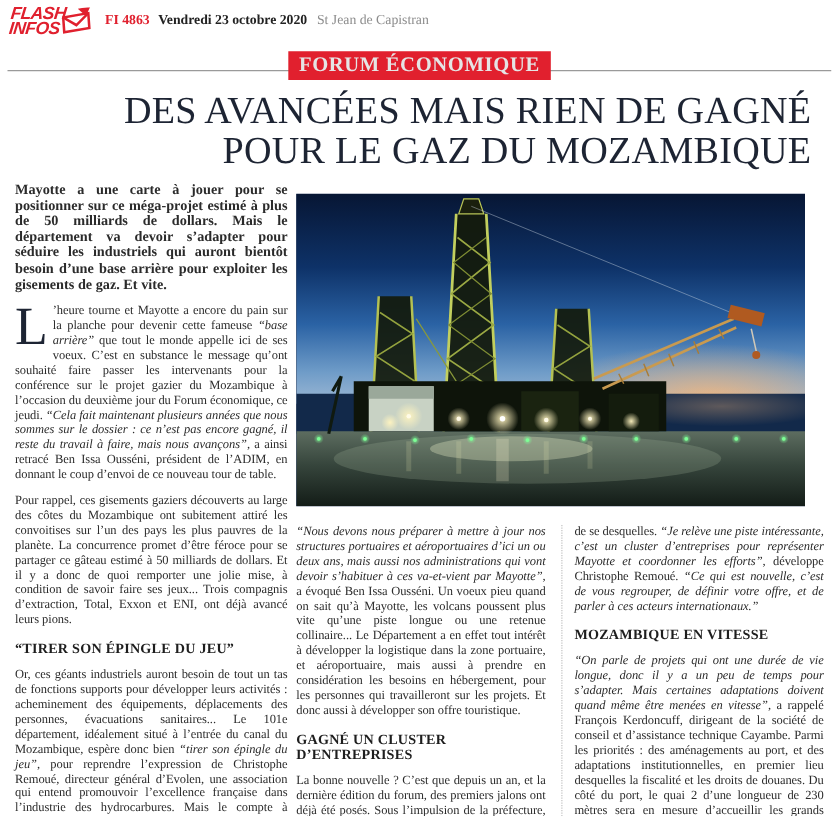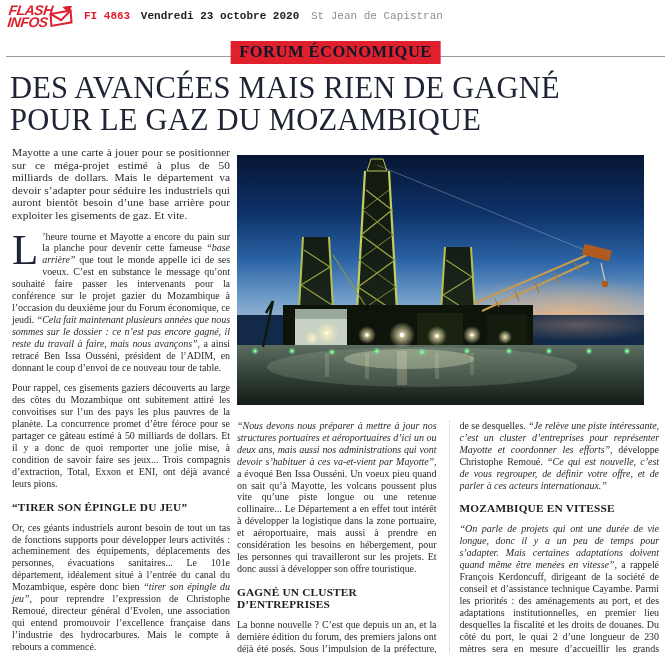--- a/index.html
+++ b/index.html
@@ -9,43 +9,43 @@
     position:relative;overflow:hidden;
   }
   .page{width:671px;height:653px;overflow:hidden;position:relative;}
 
   
   .masthead{display:flex;align-items:flex-start;padding:5px 10px 0 8px;height:34px;}
   .logo{position:relative;width:64px;transform:skewX(-6deg);}
   .logo-text{font-family:"Liberation Sans",sans-serif;font-weight:bold;font-style:italic;
     color:#e0202e;font-size:14px;line-height:11.5px;letter-spacing:-0.5px;}
   .logo-env{position:absolute;left:41px;top:1px;}
-  .issue-line{font-family:Liberation Mono, monospace;font-size:11px;margin-left:12px;margin-top:5px;}
+  .issue-line{font-family:Liberation Serif, serif;font-size:11px;margin-left:12px;margin-top:5px;}
   .issue-num{color:#e0202e;font-weight:bold;}
   .issue-date{color:#222;font-weight:bold;margin-left:4px;}
   .issue-saint{color:#8d8d8d;margin-left:5px;}
 
   
   .banner-row{position:relative;height:24px;margin-top:2px;}
   .banner-rule{position:absolute;left:6px;right:6px;top:15px;height:0;border-top:1px solid #9a9a9a;}
   .banner{position:absolute;left:50%;transform:translateX(-50%);top:0;
-    background:#e1202e;color:#0f172a;font-weight:bold;font-size:16.5px;
+    background:#e1202e;color:#e5e5e5;font-weight:bold;font-size:16.5px;
     padding:1px 9px 2px 9px;letter-spacing:0.5px;}
 
   
-  .headline{margin:7px 22px 0 10px;text-align:left;
+  .headline{margin:7px 22px 0 10px;text-align:right;
     font-size:30.5px;line-height:32px;font-weight:normal;
     color:#1d2433;letter-spacing:0.2px;}
 
   
   .content{display:flex;gap:7px;padding:0 12px;margin-top:9px;}
   .col-left{width:218px;flex:none;}
   .right-area{flex:1;min-width:0;}
 
-  .intro{font-weight:normal;font-size:11.4px;line-height:12.6px;text-align:justify;margin:1px 0 9px 0;}
+  .intro{font-weight:bold;font-size:11.4px;line-height:12.6px;text-align:justify;margin:1px 0 9px 0;}
   .body-text{font-size:10px;line-height:11.9px;text-align:justify;margin:0 0 9px 0;letter-spacing:-0.05px;}
   .it{font-style:italic;}
   .subhead{font-size:11.3px;font-weight:bold;color:#1e1e1e;letter-spacing:0.2px;margin:11px 0 9px 0;}
   .dropcap{float:left;font-size:43px;line-height:34px;padding:2px 4px 0 0;color:#1d2433;}
 
   
   .photo{width:407px;height:250px;margin-top:10px;overflow:hidden;background:#0a1f44;}
   .photo svg{display:block;}
 
   .bottom-cols{display:flex;gap:12px;margin-top:15px;}

